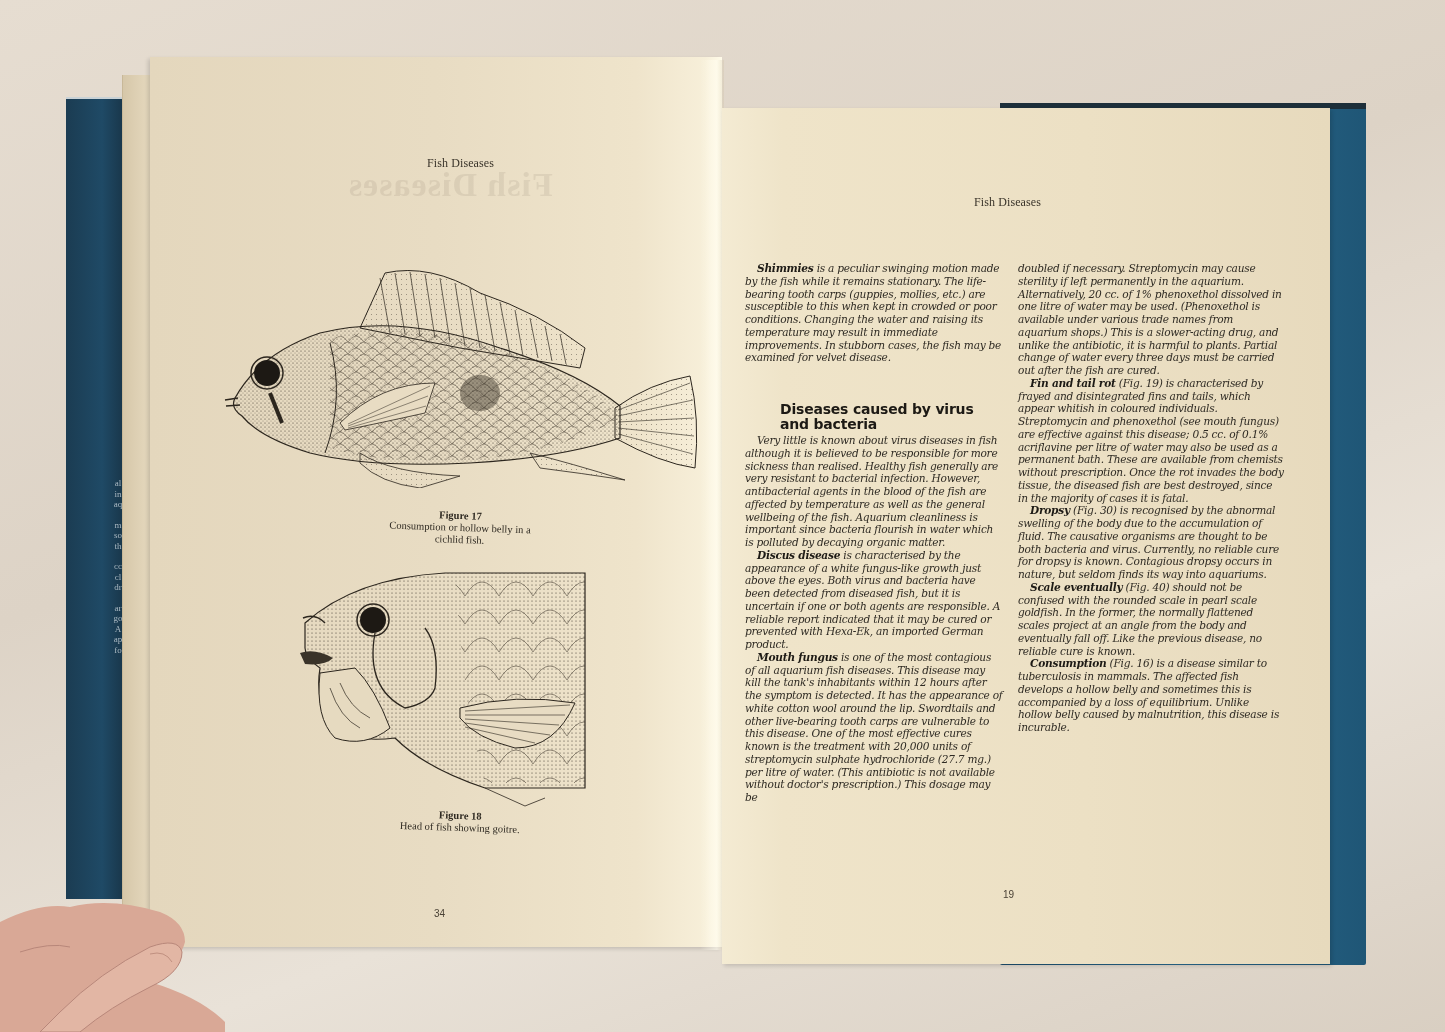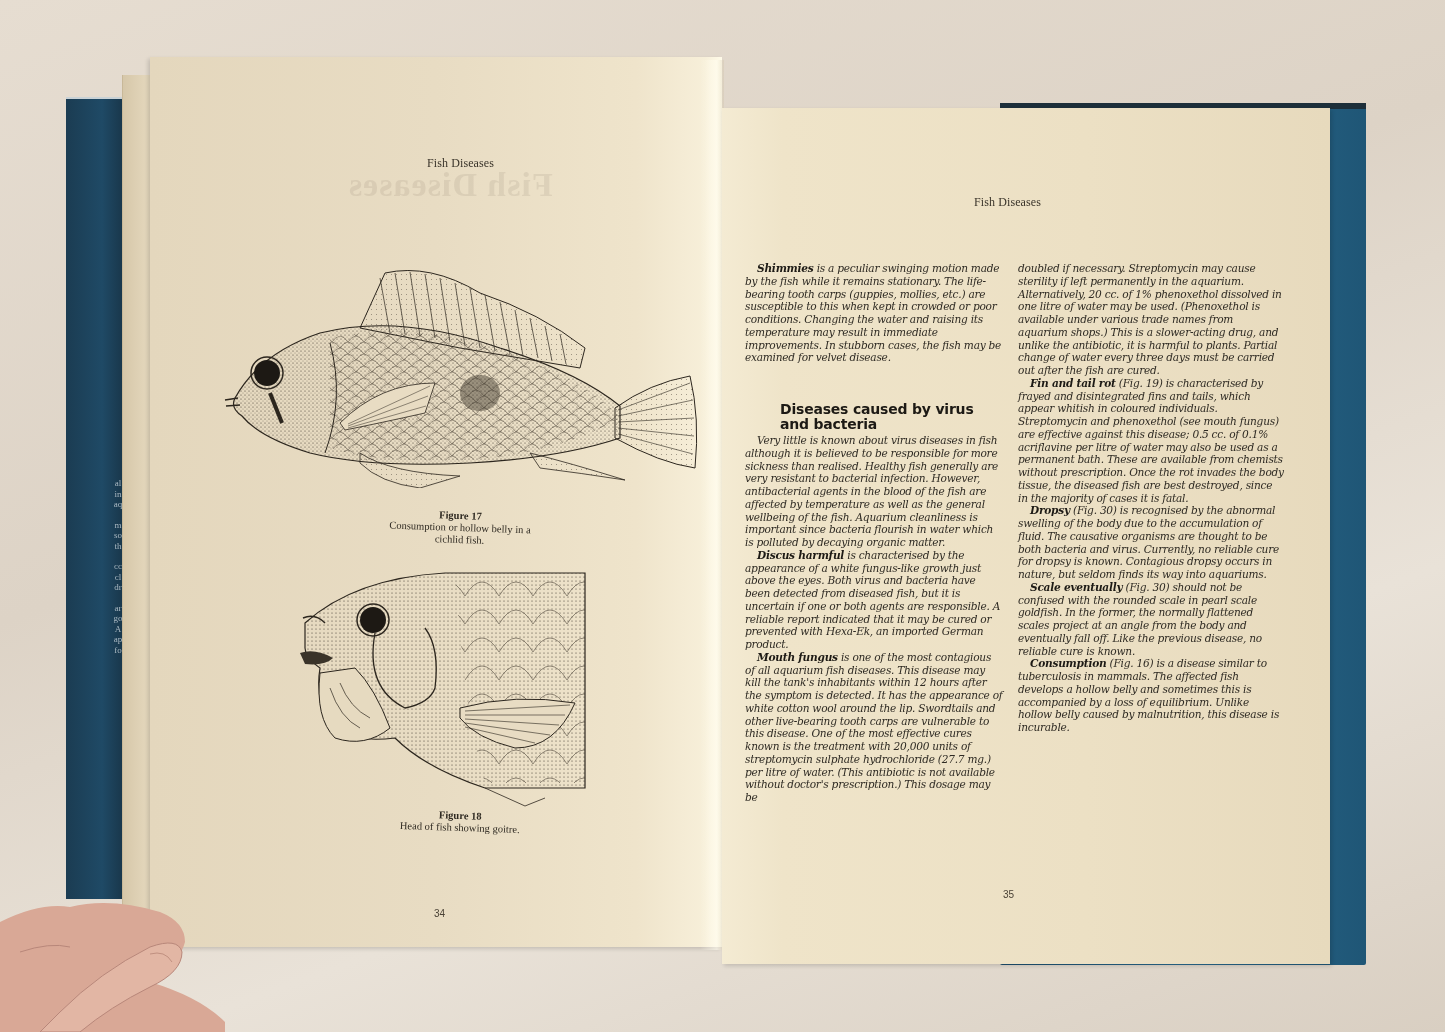--- a/index.html
+++ b/index.html
@@ -227,32 +227,32 @@
 <div class="pageno" style="left:434px; top:908px;">34</div>
 
 <div class="page-right"></div>
 
 <div class="running-head" style="left:974px; top:195px;">Fish Diseases</div>
 
 <div class="col" style="left:745px; top:262px; width:258px;">
   <p><b>Shimmies</b><span> is a peculiar swinging motion made by the fish while it remains stationary. The life-bearing tooth carps (guppies, mollies, etc.) are susceptible to this when kept in crowded or poor conditions. Changing the water and raising its temperature may result in immediate improvements. In stubborn cases, the fish may be examined for velvet disease.</span></p>
   <h2 style="margin-top:38px;margin-left:35px;">Diseases caused by virus and bacteria</h2>
   <p>Very little is known about virus diseases in fish although it is believed to be responsible for more sickness than realised. Healthy fish generally are very resistant to bacterial infection. However, antibacterial agents in the blood of the fish are affected by temperature as well as the general wellbeing of the fish. Aquarium cleanliness is important since bacteria flourish in water which is polluted by decaying organic matter.</p>
-  <p><b>Discus harmful</b><span> is characterised by the appearance of a white fungus-like growth just above the eyes. Both virus and bacteria have been detected from diseased fish, but it is uncertain if one or both agents are responsible. A reliable report indicated that it may be cured or prevented with Hexa-Ek, an imported German product.</span></p>
+  <p><b>Discus disease</b><span> is characterised by the appearance of a white fungus-like growth just above the eyes. Both virus and bacteria have been detected from diseased fish, but it is uncertain if one or both agents are responsible. A reliable report indicated that it may be cured or prevented with Hexa-Ek, an imported German product.</span></p>
   <p><b>Mouth fungus</b><span> is one of the most contagious of all aquarium fish diseases. This disease may kill the tank's inhabitants within 12 hours after the symptom is detected. It has the appearance of white cotton wool around the lip. Swordtails and other live-bearing tooth carps are vulnerable to this disease. One of the most effective cures known is the treatment with 20,000 units of streptomycin sulphate hydrochloride (27.7 mg.) per litre of water. (This antibiotic is not available without doctor's prescription.) This dosage may be</span></p>
 </div>
 
 <div class="col" style="left:1018px; top:262px; width:266px;">
   <p style="text-indent:0">doubled if necessary. Streptomycin may cause sterility if left permanently in the aquarium. Alternatively, 20 cc. of 1% phenoxethol dissolved in one litre of water may be used. (Phenoxethol is available under various trade names from aquarium shops.) This is a slower-acting drug, and unlike the antibiotic, it is harmful to plants. Partial change of water every three days must be carried out after the fish are cured.</p>
   <p><b>Fin and tail rot</b><span> (Fig. 19) is characterised by frayed and disintegrated fins and tails, which appear whitish in coloured individuals. Streptomycin and phenoxethol (see mouth fungus) are effective against this disease; 0.5 cc. of 0.1% acriflavine per litre of water may also be used as a permanent bath. These are available from chemists without prescription. Once the rot invades the body tissue, the diseased fish are best destroyed, since in the majority of cases it is fatal.</span></p>
   <p><b>Dropsy</b><span> (Fig. 30) is recognised by the abnormal swelling of the body due to the accumulation of fluid. The causative organisms are thought to be both bacteria and virus. Currently, no reliable cure for dropsy is known. Contagious dropsy occurs in nature, but seldom finds its way into aquariums.</span></p>
-  <p><b>Scale eventually</b><span> (Fig. 30) should not be confused with the rounded scale in pearl scale goldfish. In the former, the normally flattened scales project at an angle from the body and eventually fall off. Like the previous disease, no reliable cure is known.</span></p>
+  <p><b>Scale eventually</b><span> (Fig. 40) should not be confused with the rounded scale in pearl scale goldfish. In the former, the normally flattened scales project at an angle from the body and eventually fall off. Like the previous disease, no reliable cure is known.</span></p>
   <p><b>Consumption</b><span> (Fig. 16) is a disease similar to tuberculosis in mammals. The affected fish develops a hollow belly and sometimes this is accompanied by a loss of equilibrium. Unlike hollow belly caused by malnutrition, this disease is incurable.</span></p>
 </div>
 
-<div class="pageno" style="left:1003px; top:889px;">35</div>
+<div class="pageno" style="left:1003px; top:889px;">19</div>
 
 <svg class="hand" viewBox="0 0 240 140" width="240" height="140">
   <path d="M0 30 Q40 10 70 15 Q110 5 160 20 Q185 30 185 50 Q180 70 150 90 Q200 105 225 130 L225 140 L0 140 Z" fill="#d9a896"></path>
   <path d="M60 120 Q100 80 150 55 Q178 45 182 60 Q182 80 150 95 Q110 115 80 140 L40 140 Z" fill="#e2b6a4" stroke="#b8877a" stroke-width="1"></path>
   <path d="M150 62 Q165 58 172 70" fill="none" stroke="#c09080" stroke-width="1"></path>
   <path d="M20 60 Q50 50 70 55" fill="none" stroke="#b8877a" stroke-width="1"></path>
 </svg>
 
 </body></html>

